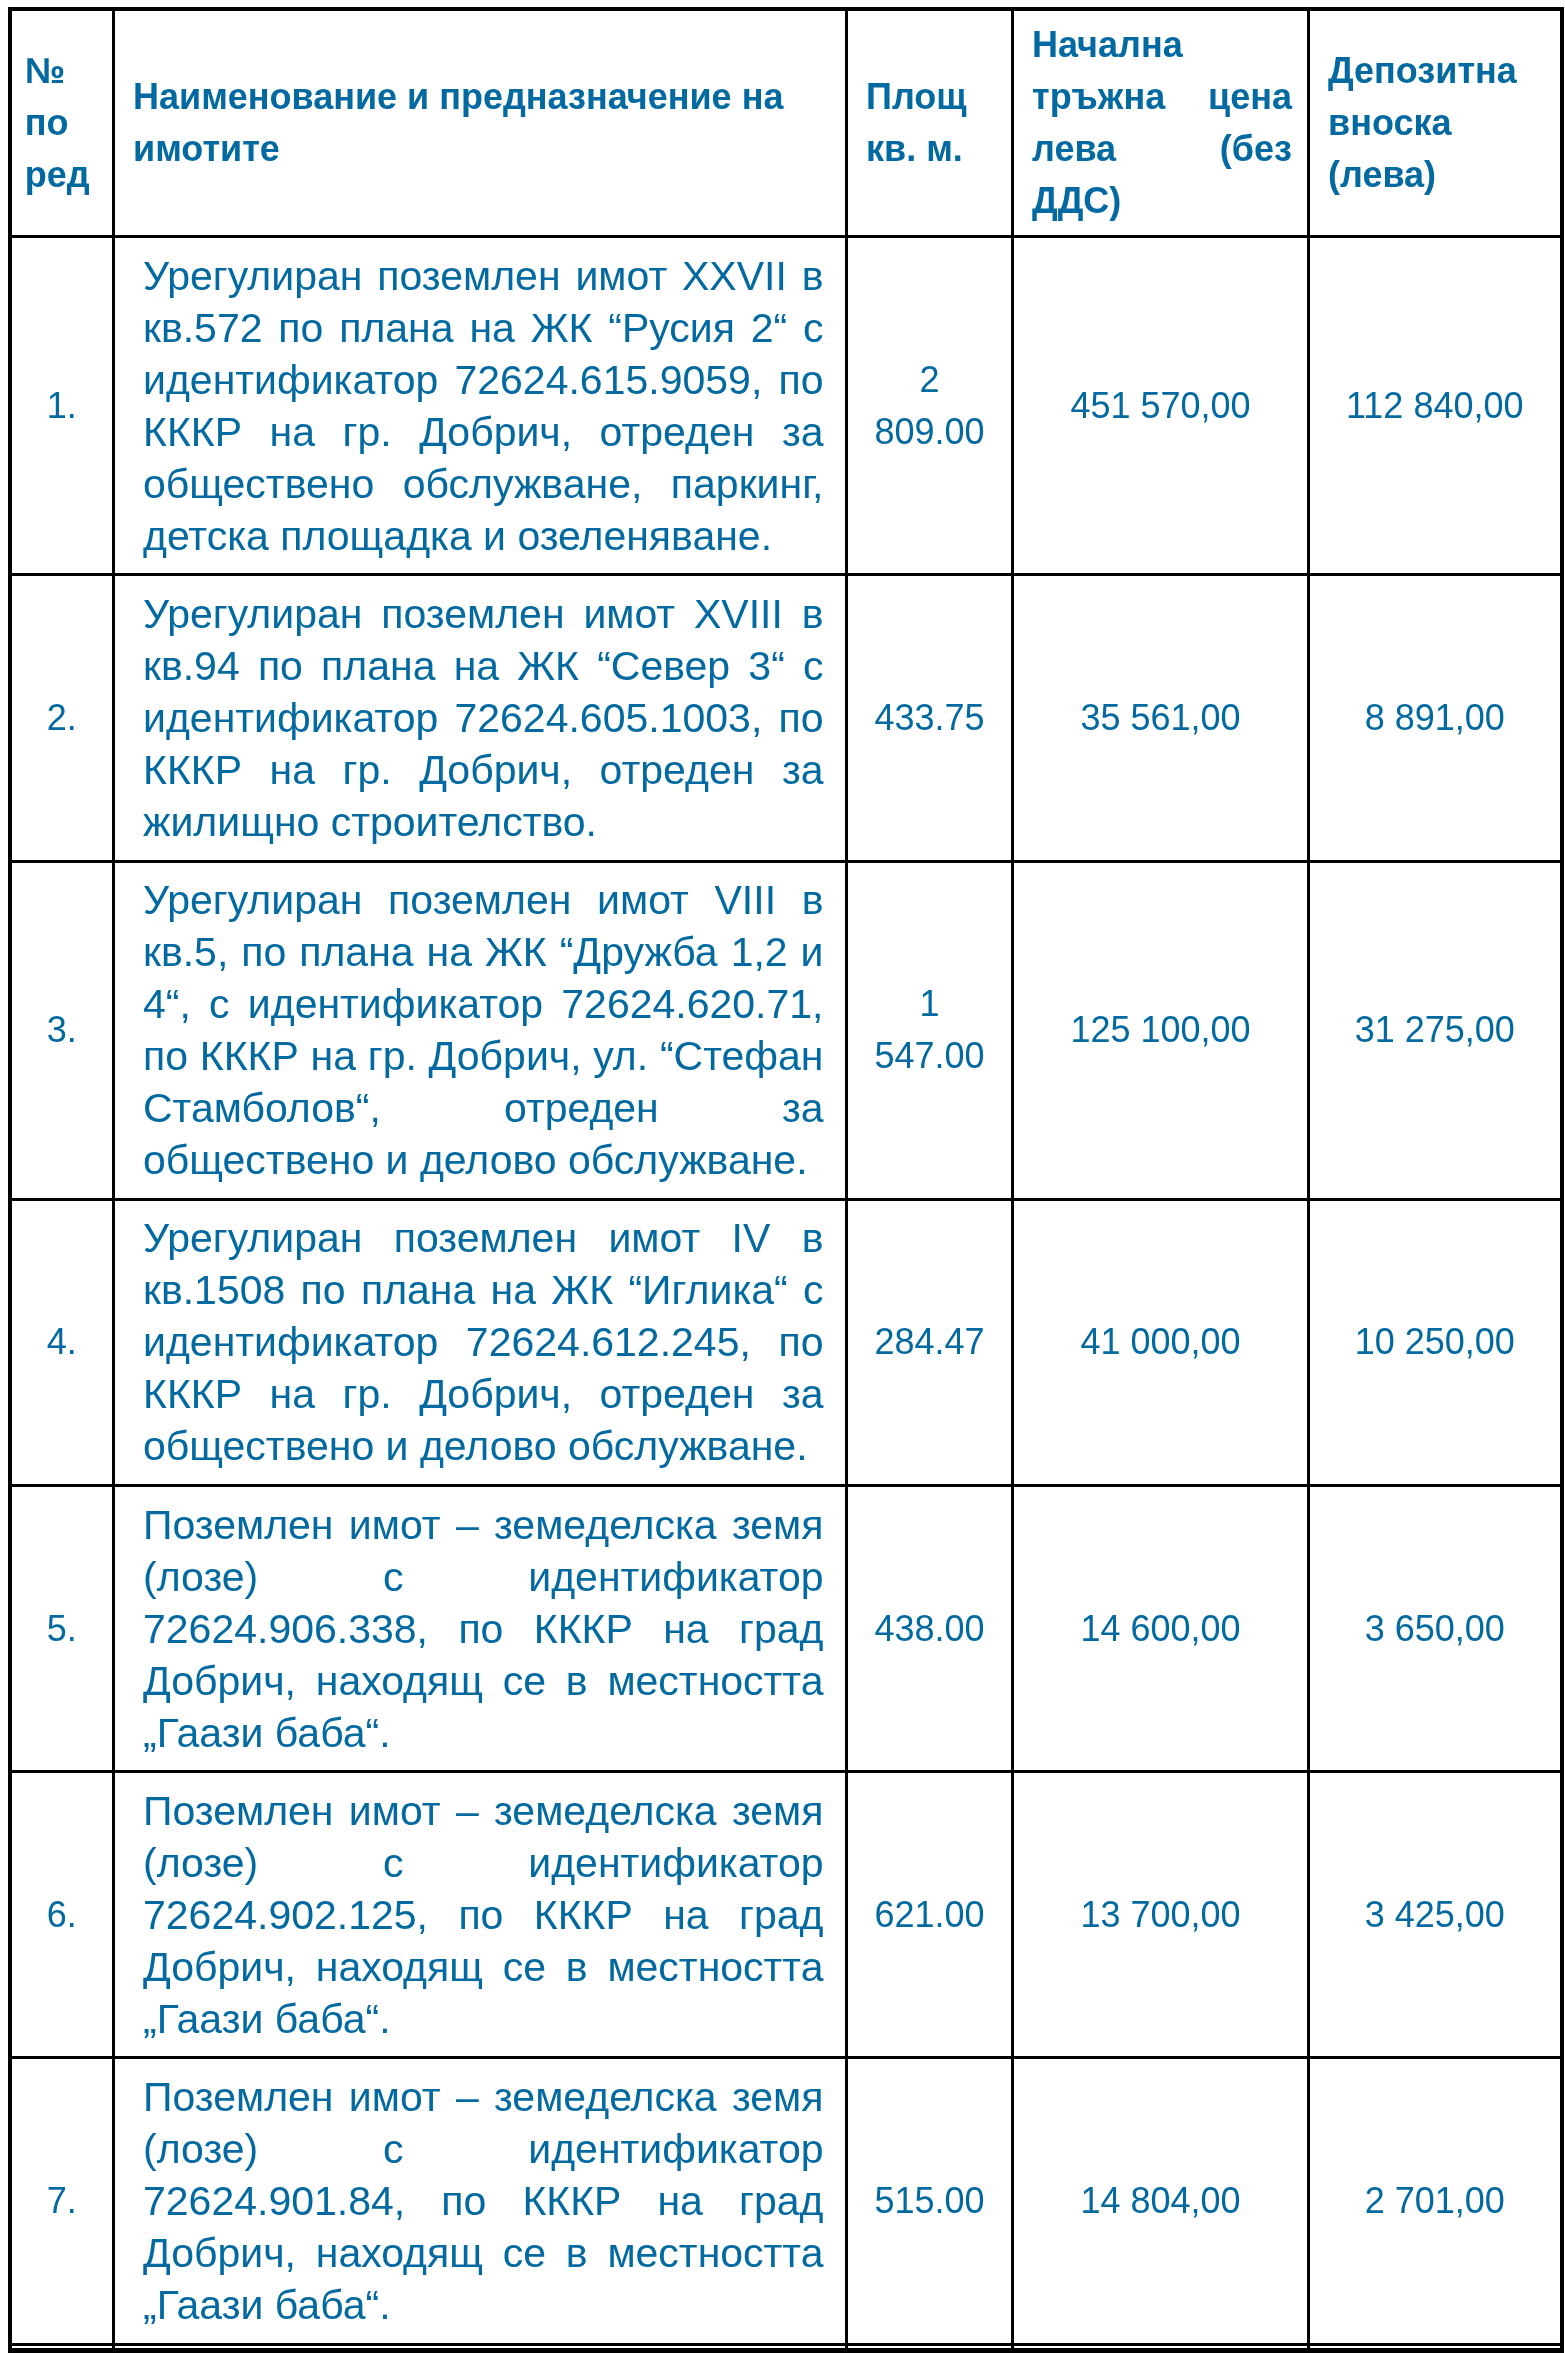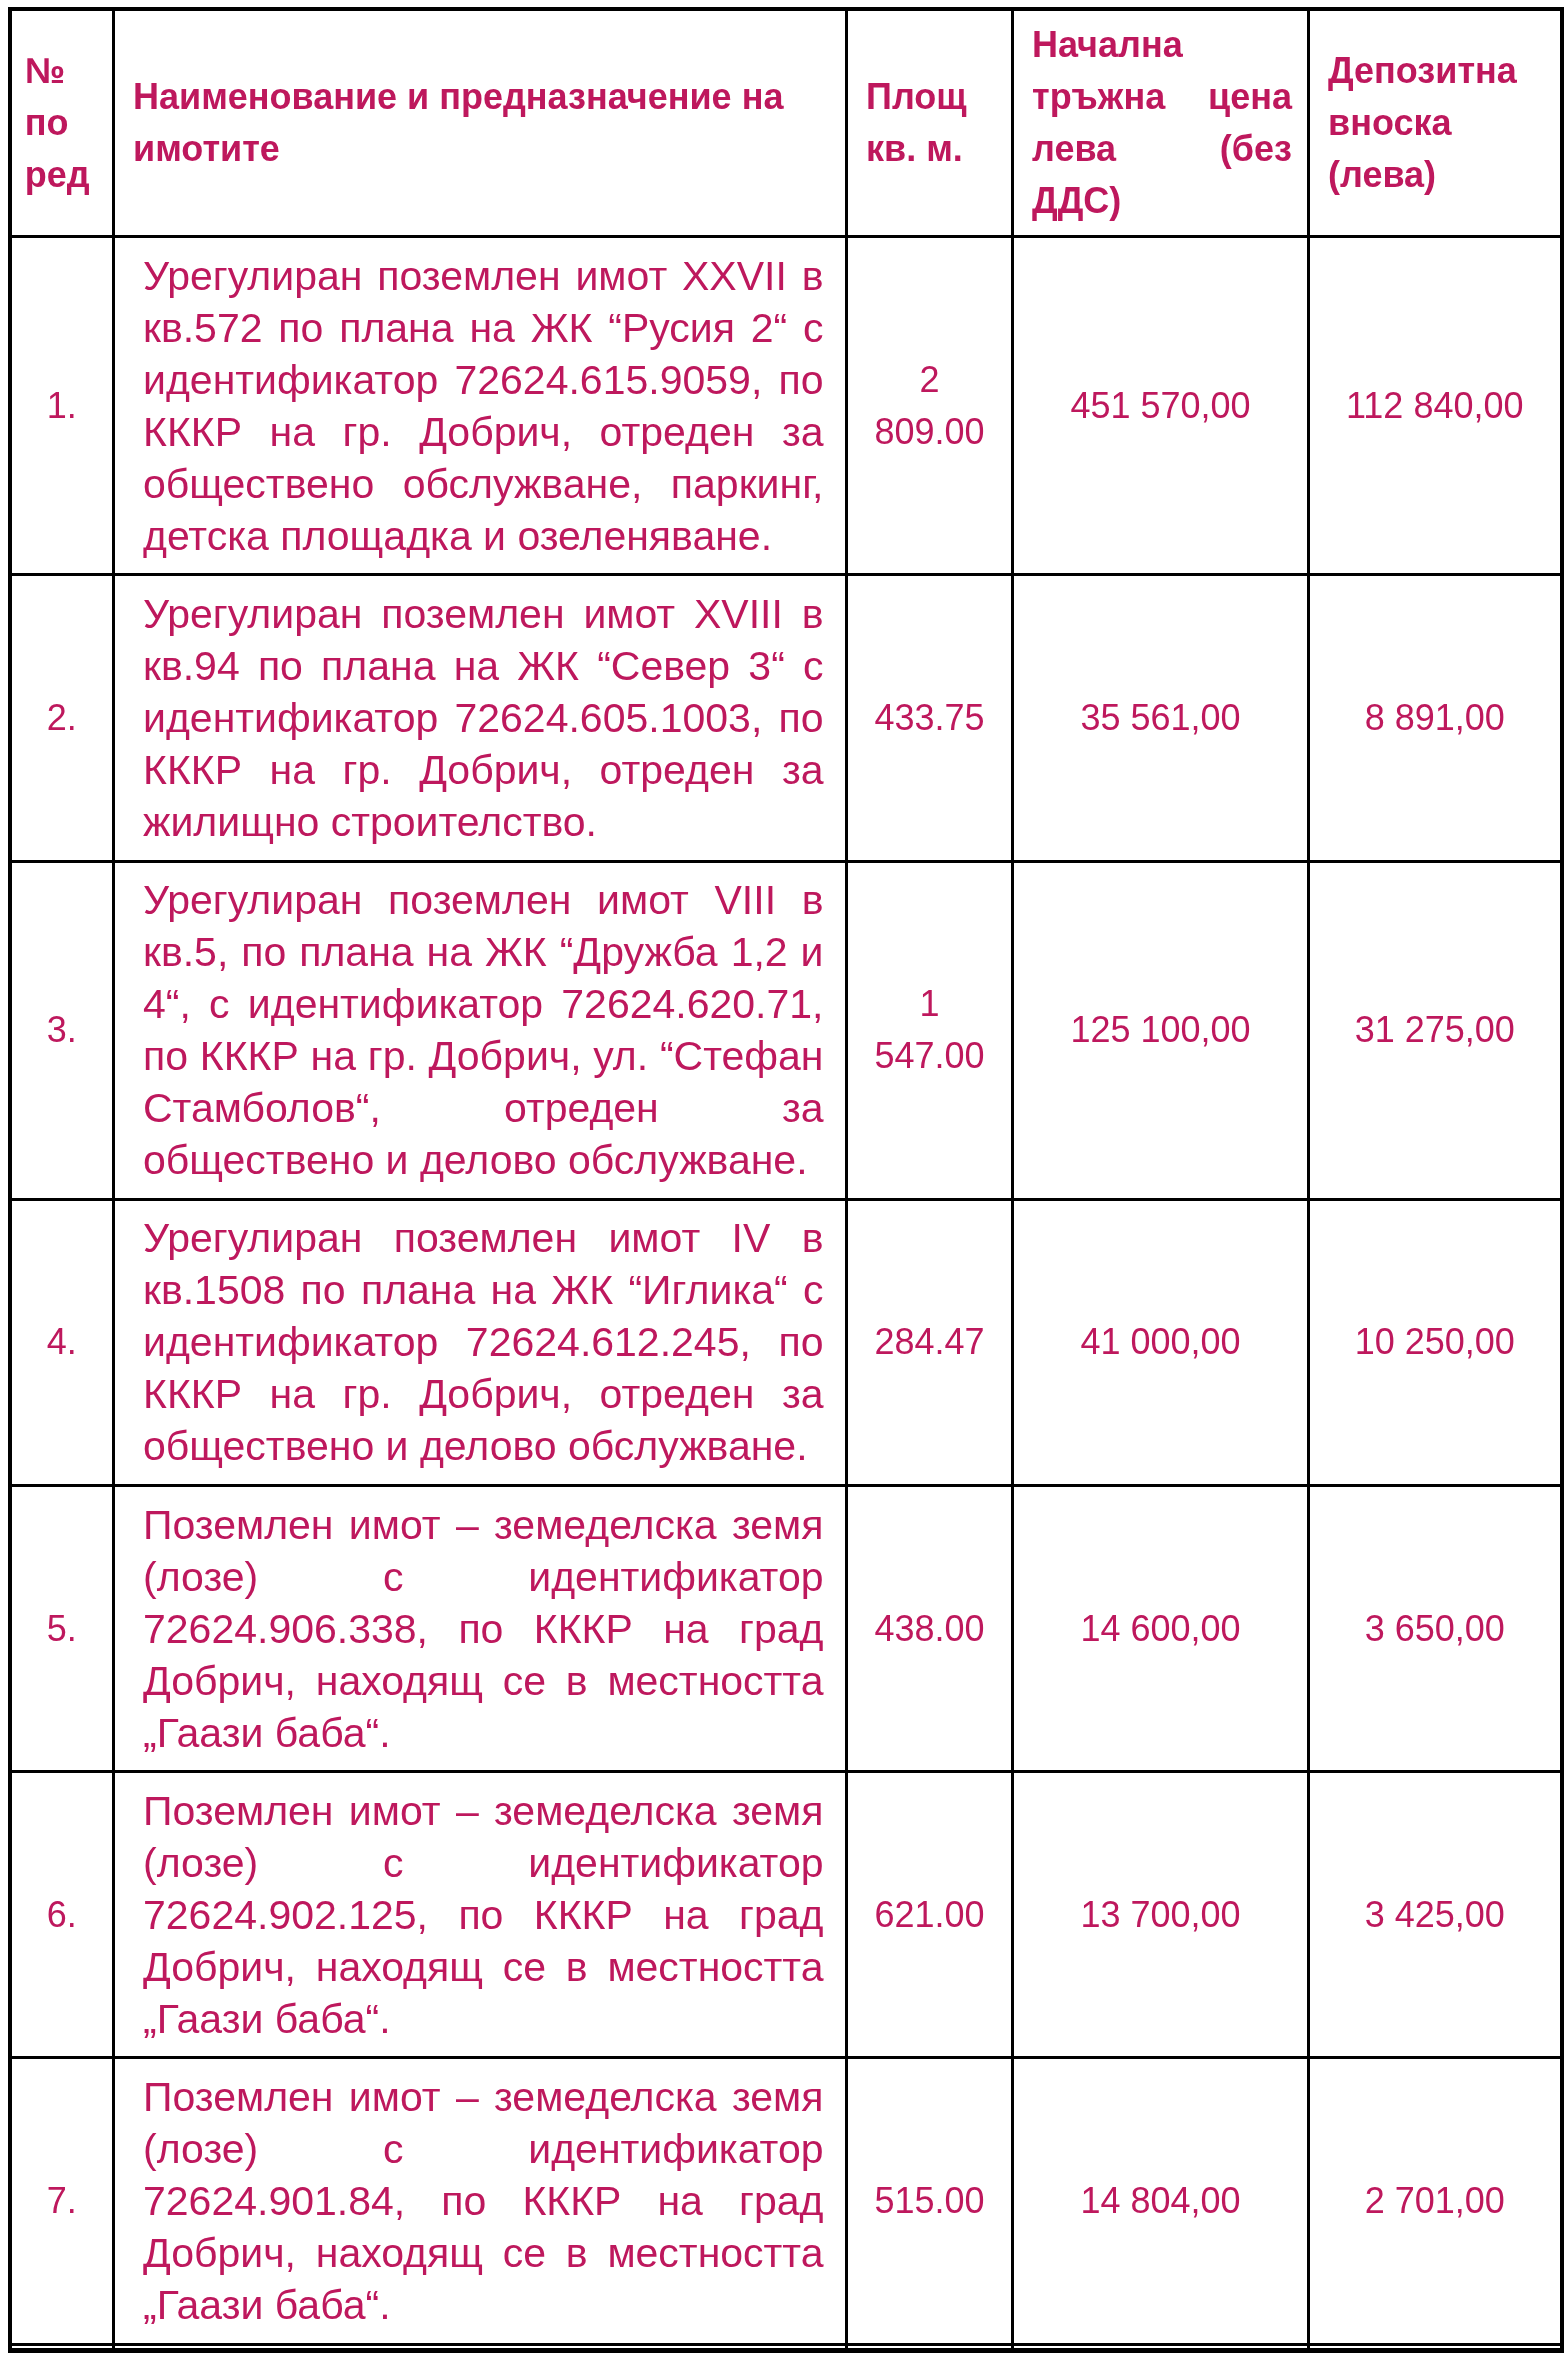--- a/index.html
+++ b/index.html
@@ -7,21 +7,21 @@
     padding: 0;
     background: #ffffff;
   }
   .page {
     position: relative;
     width: 1565px;
     height: 2354px;
     overflow: hidden;
     background: #ffffff;
     font-family: "Liberation Sans", "DejaVu Sans", sans-serif;
-    color: #be185d;
+    color: #0369a1;
   }
   table.props {
     border-collapse: collapse;
     table-layout: fixed;
     width: 1550px;
     margin: 6.6px 0 0 7.5px;
     border: 4.1px solid #000000;
   }
   table.props col.c-num     { width: 104px; }
   table.props col.c-name    { width: 733px; }

